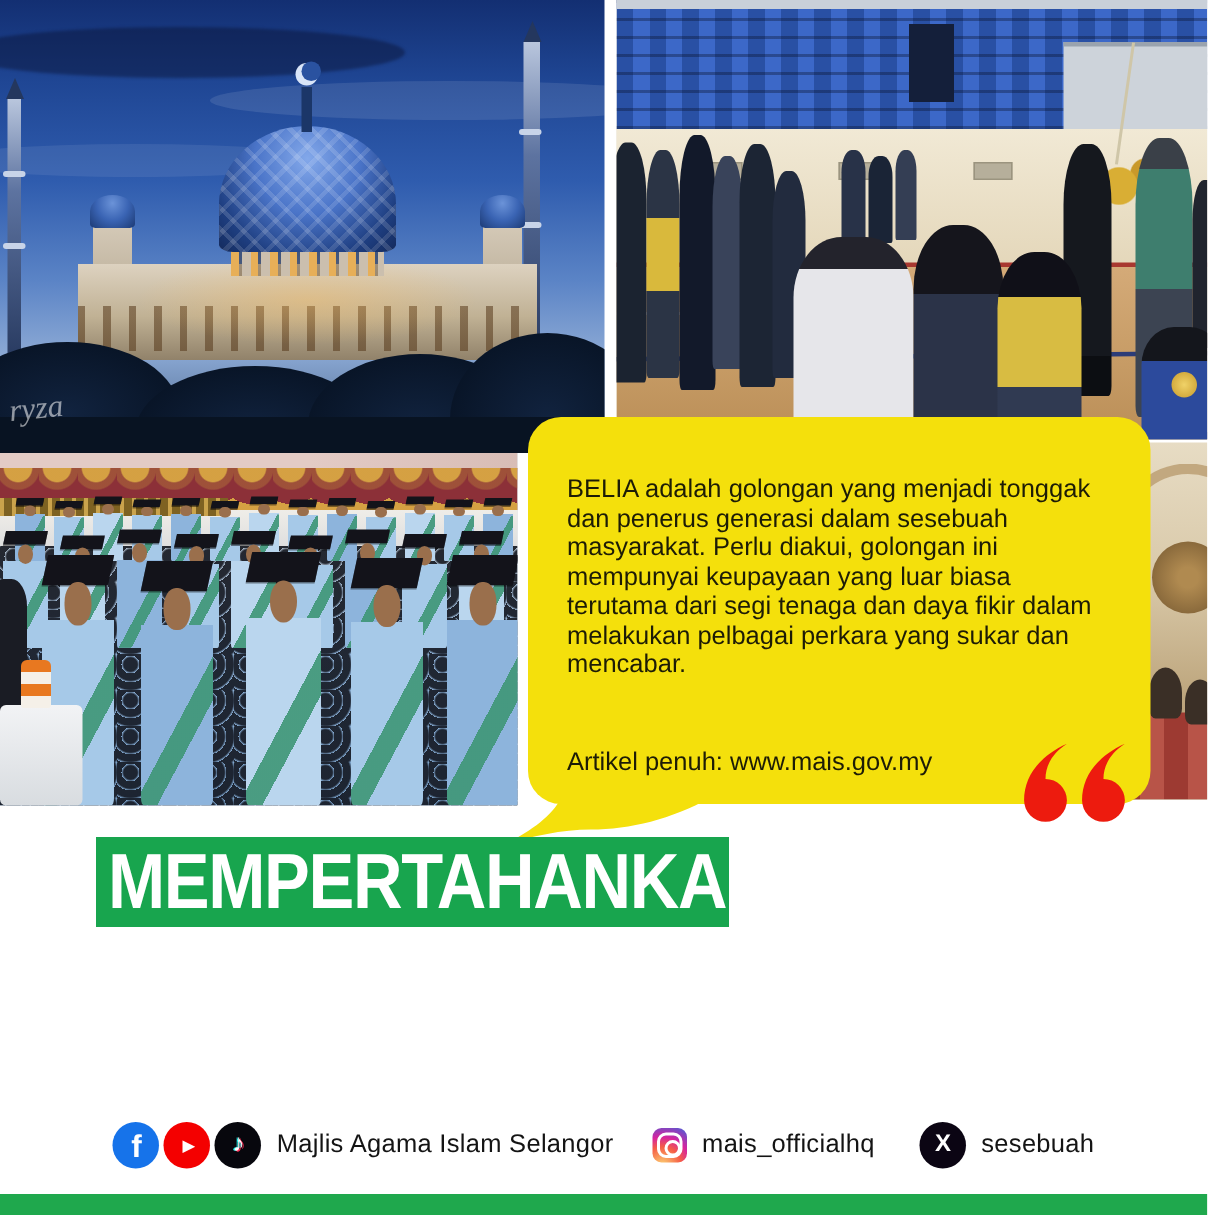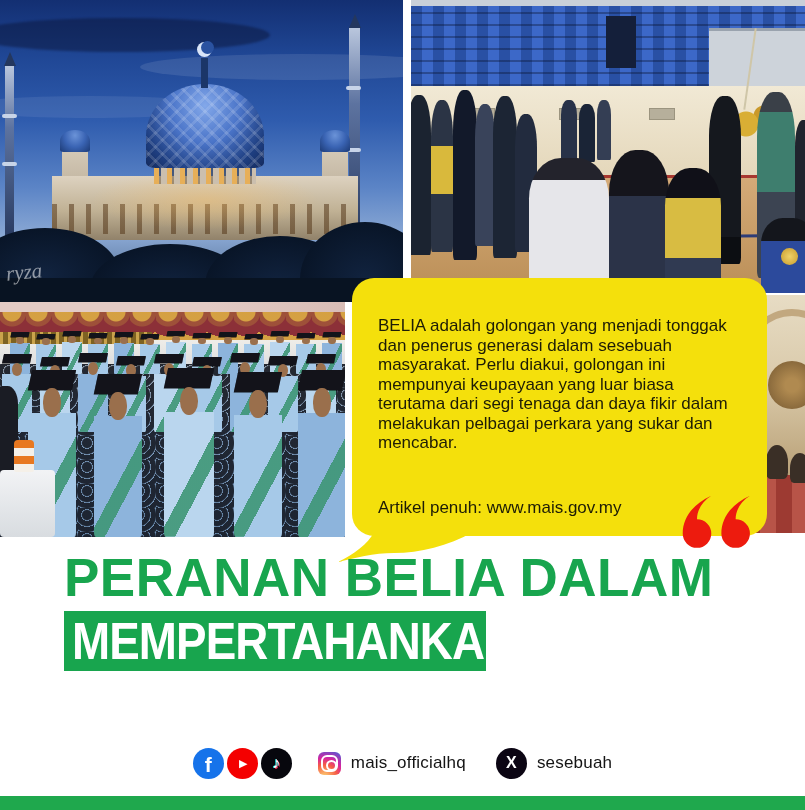--- a/index.html
+++ b/index.html
@@ -306,31 +306,31 @@
   <svg class="bubble-tail" width="135" height="30" viewBox="0 0 135 30">
     <path d="M36 0 L135 0 C110 14 82 21 56 21 C36 21 16 26 0 30 C16 22 30 12 36 0 Z" fill="#f4e00c"></path>
   </svg>
 
   <svg class="quote" width="84" height="59" viewBox="0 0 100 70">
     <path d="M42 2 C20 12 8 28 8 47 A17 17 0 1 0 25 30 C25 19 31 9 42 2 Z" fill="#ed1b0e"></path>
     <path d="M88 2 C66 12 54 28 54 47 A17 17 0 1 0 71 30 C71 19 77 9 88 2 Z" fill="#ed1b0e"></path>
   </svg>
 
   <div class="headline">
-    <div class="h1line">PERANAN BELIA DALAM</div>
     <div class="h2bar">
       <span>MEMPERTAHANKAN</span>
     </div>
   </div>
 
 
   <div class="footer">
     <span class="circ fb">f</span>
     <span class="circ yt">▶</span>
     <span class="circ tt">♪</span>
+    <span class="flabel">Majlis Agama Islam Selangor</span>
     <span class="ig">
         <span class="ig-frame"></span>
       </span>
     <span class="flabel">mais_officialhq</span>
     <span class="circ xc">X</span>
     <span class="flabel">sesebuah</span>
   </div>
 
   <div class="greenbar"></div>
 

